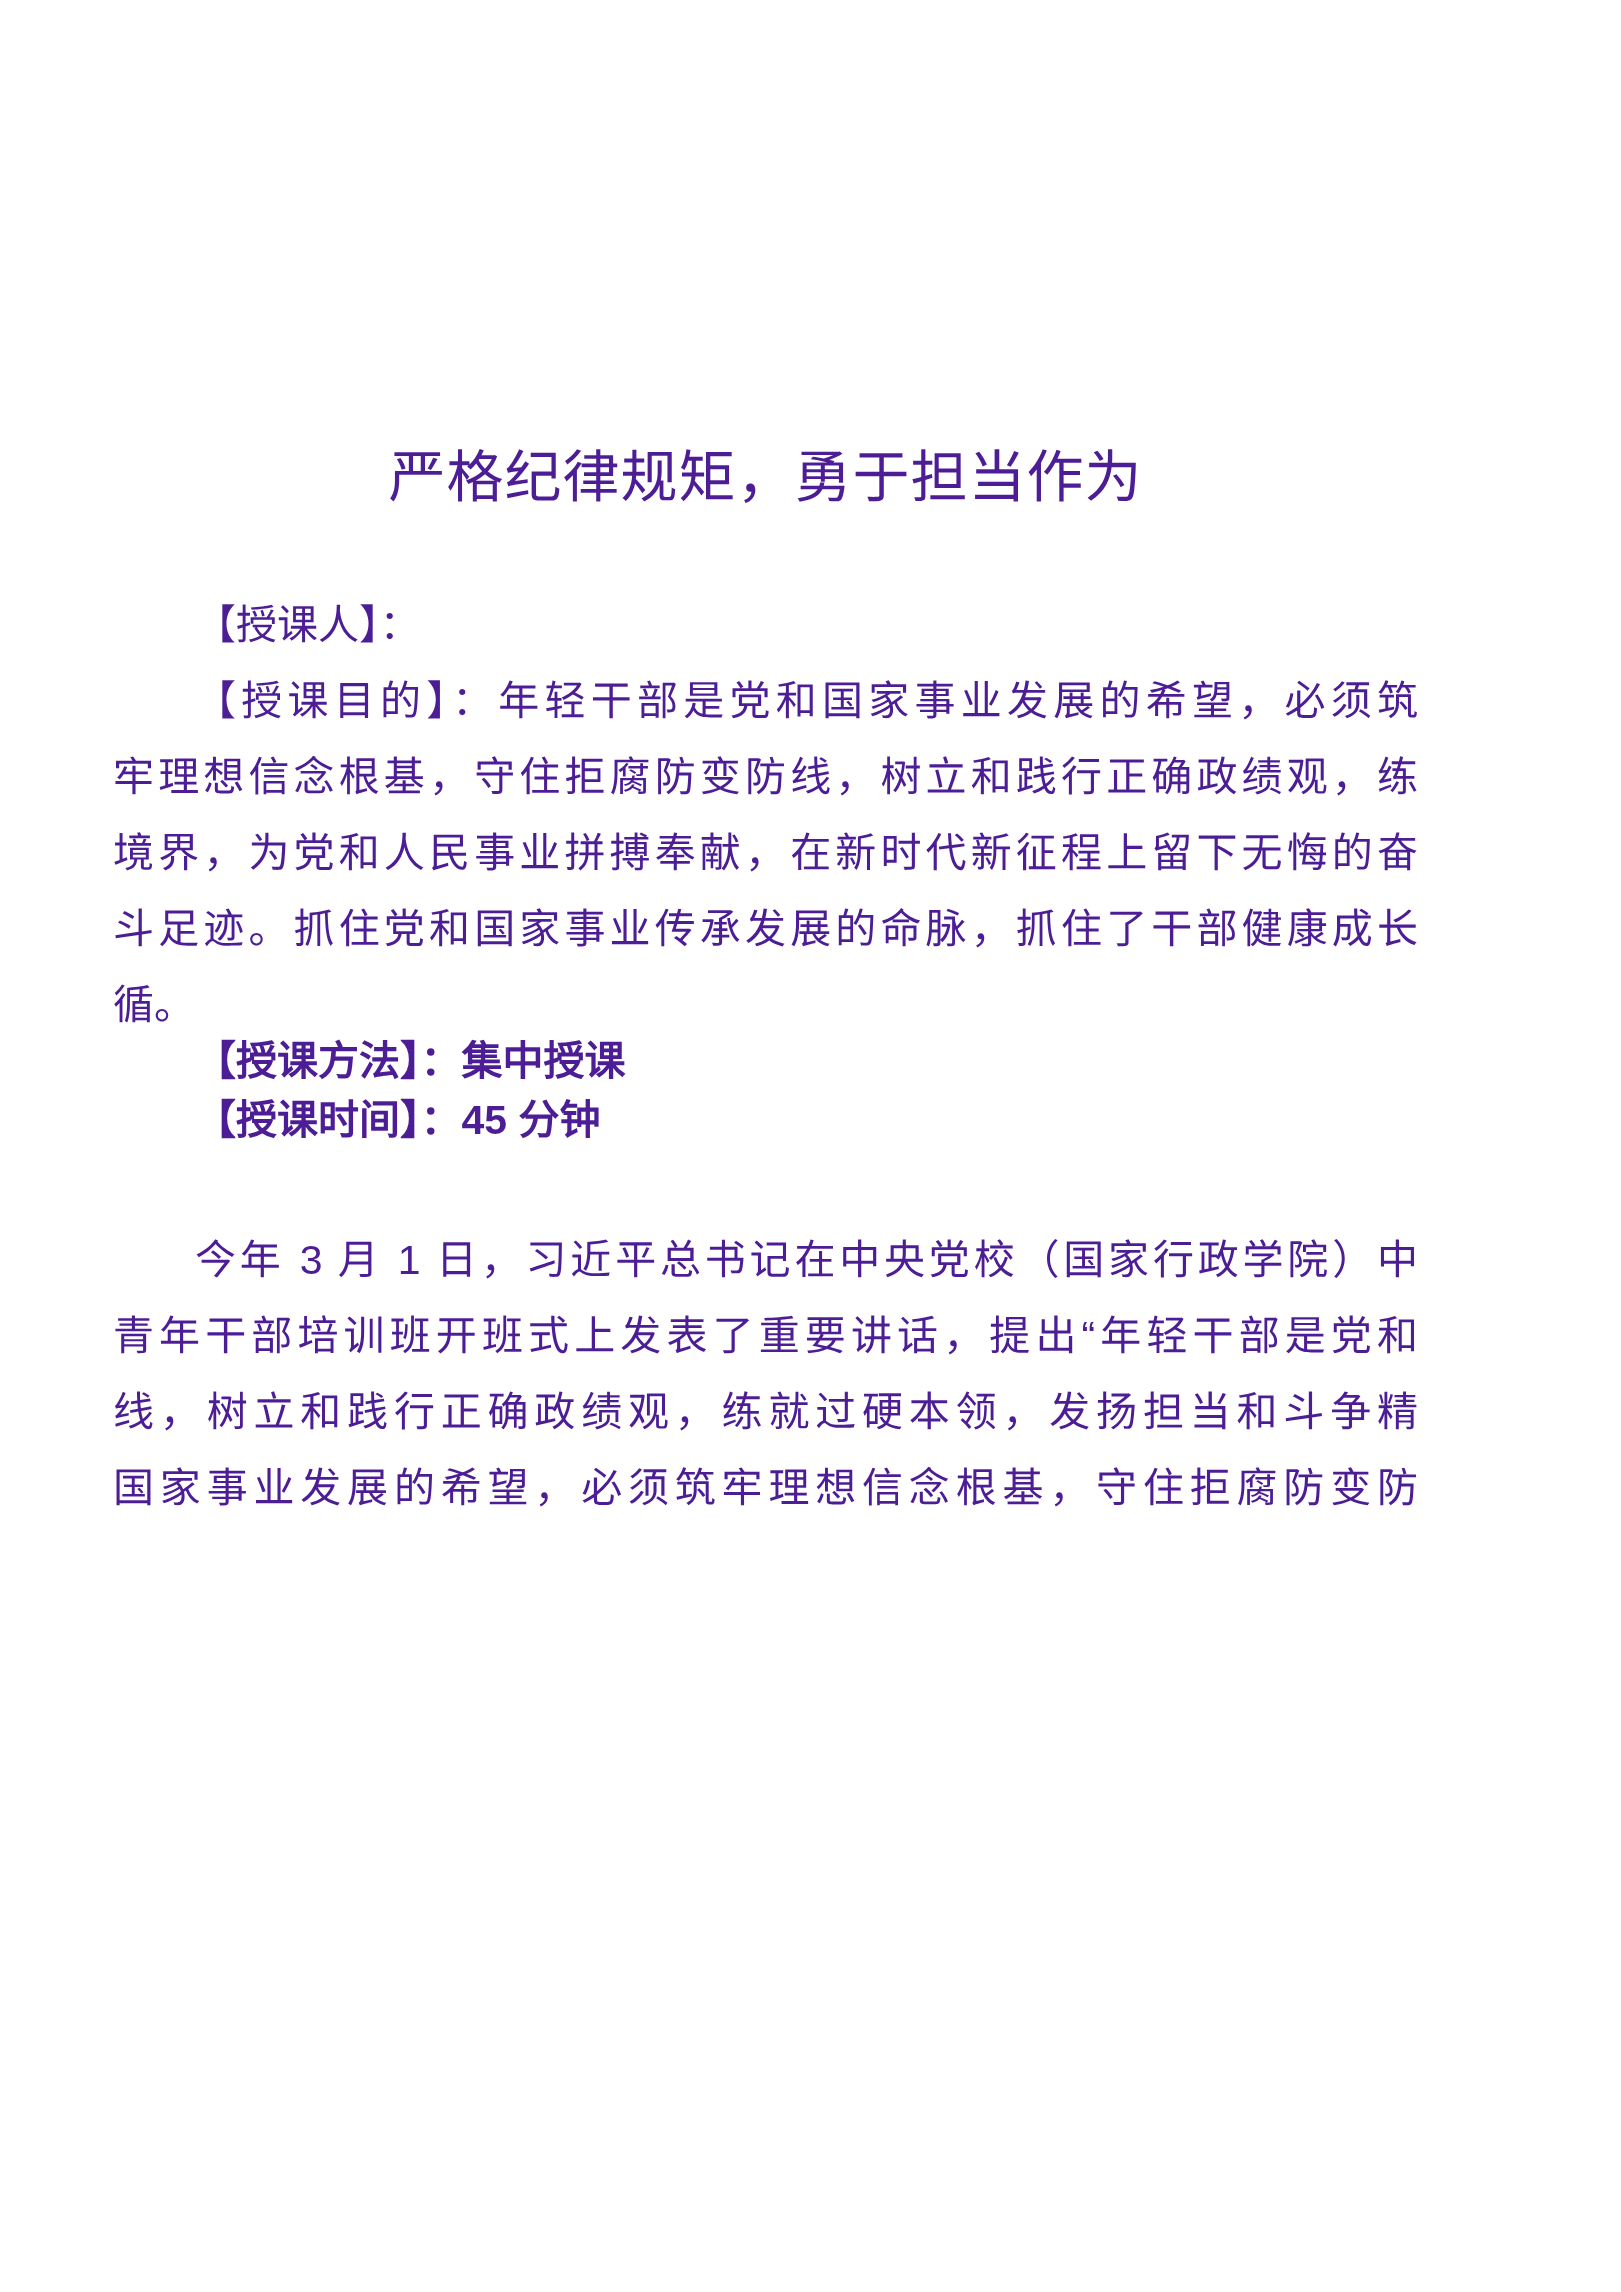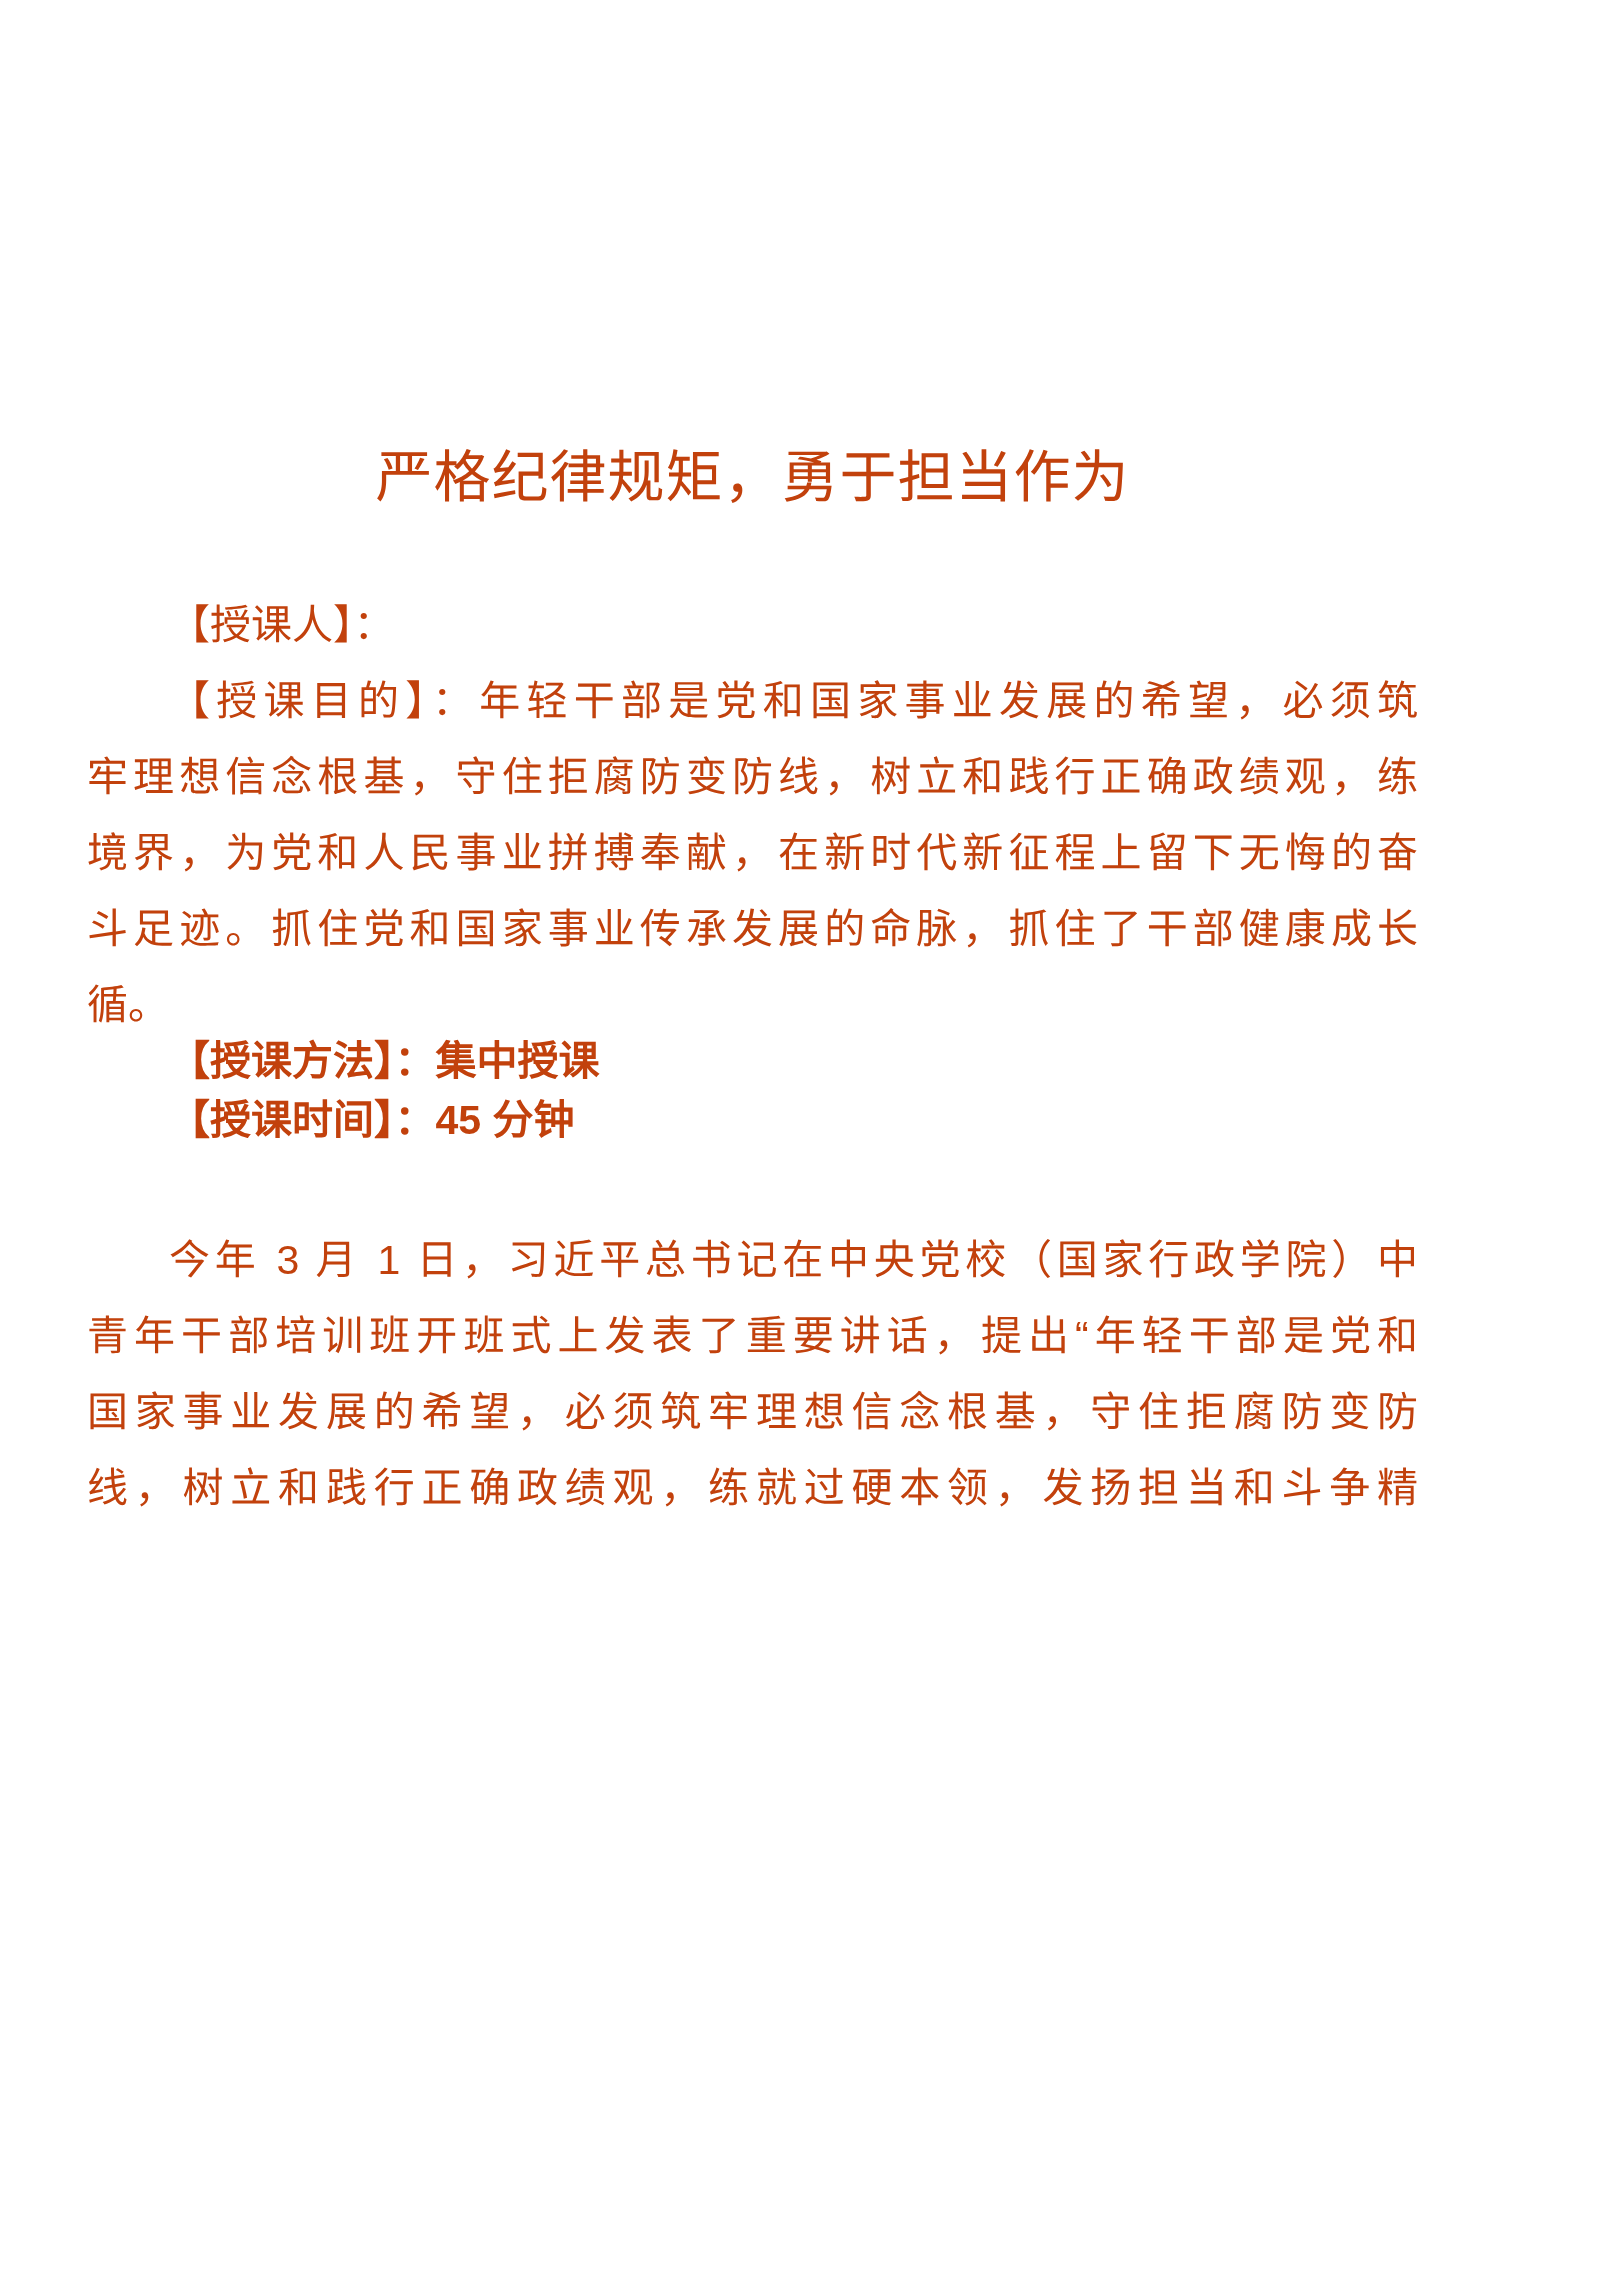--- a/index.html
+++ b/index.html
@@ -5,25 +5,25 @@
   html, body {
     margin: 0;
     padding: 0;
     background: #ffffff;
   }
   .page {
     position: relative;
     width: 1621px;
     height: 2293px;
     background: #ffffff;
-    color: #c2410c;
+    color: #4c1d95;
     font-family: "Liberation Sans", "DejaVu Sans", sans-serif;
     overflow: hidden;
     box-sizing: border-box;
-    padding: 0 203px 0 87px; 
+    padding: 0 203px 0 113px; 
   }
   .doc-title {
     margin: 420px 0 0 0;
     padding: 0;
     text-align: center;
     font-size: 57px;
     line-height: 115px;
     font-weight: 400;
     letter-spacing: 1px;
   }
@@ -65,17 +65,17 @@
       <div class="line indent j">【授课目的】：年轻干部是党和国家事业发展的希望，必须筑</div>
       <div class="line j">牢理想信念根基，守住拒腐防变防线，树立和践行正确政绩观，练</div>
       <div class="line j">境界，为党和人民事业拼搏奉献，在新时代新征程上留下无悔的奋</div>
       <div class="line j">斗足迹。抓住党和国家事业传承发展的命脉，抓住了干部健康成长</div>
       <div class="line">循。</div>
       <div class="line indent tight pull">【授课方法】：集中授课</div>
       <div class="line indent tight">【授课时间】：45 分钟</div>
       <div class="spacer"></div>
       <div class="line indent j">今年 3 月 1 日，习近平总书记在中央党校（国家行政学院）中</div>
       <div class="line j">青年干部培训班开班式上发表了重要讲话，提出“年轻干部是党和</div>
+      <div class="line j">线，树立和践行正确政绩观，练就过硬本领，发扬担当和斗争精</div>
       <div class="line j">国家事业发展的希望，必须筑牢理想信念根基，守住拒腐防变防</div>
-      <div class="line j">线，树立和践行正确政绩观，练就过硬本领，发扬担当和斗争精</div>
     </div>
 </div>
 
 
 </body></html>

